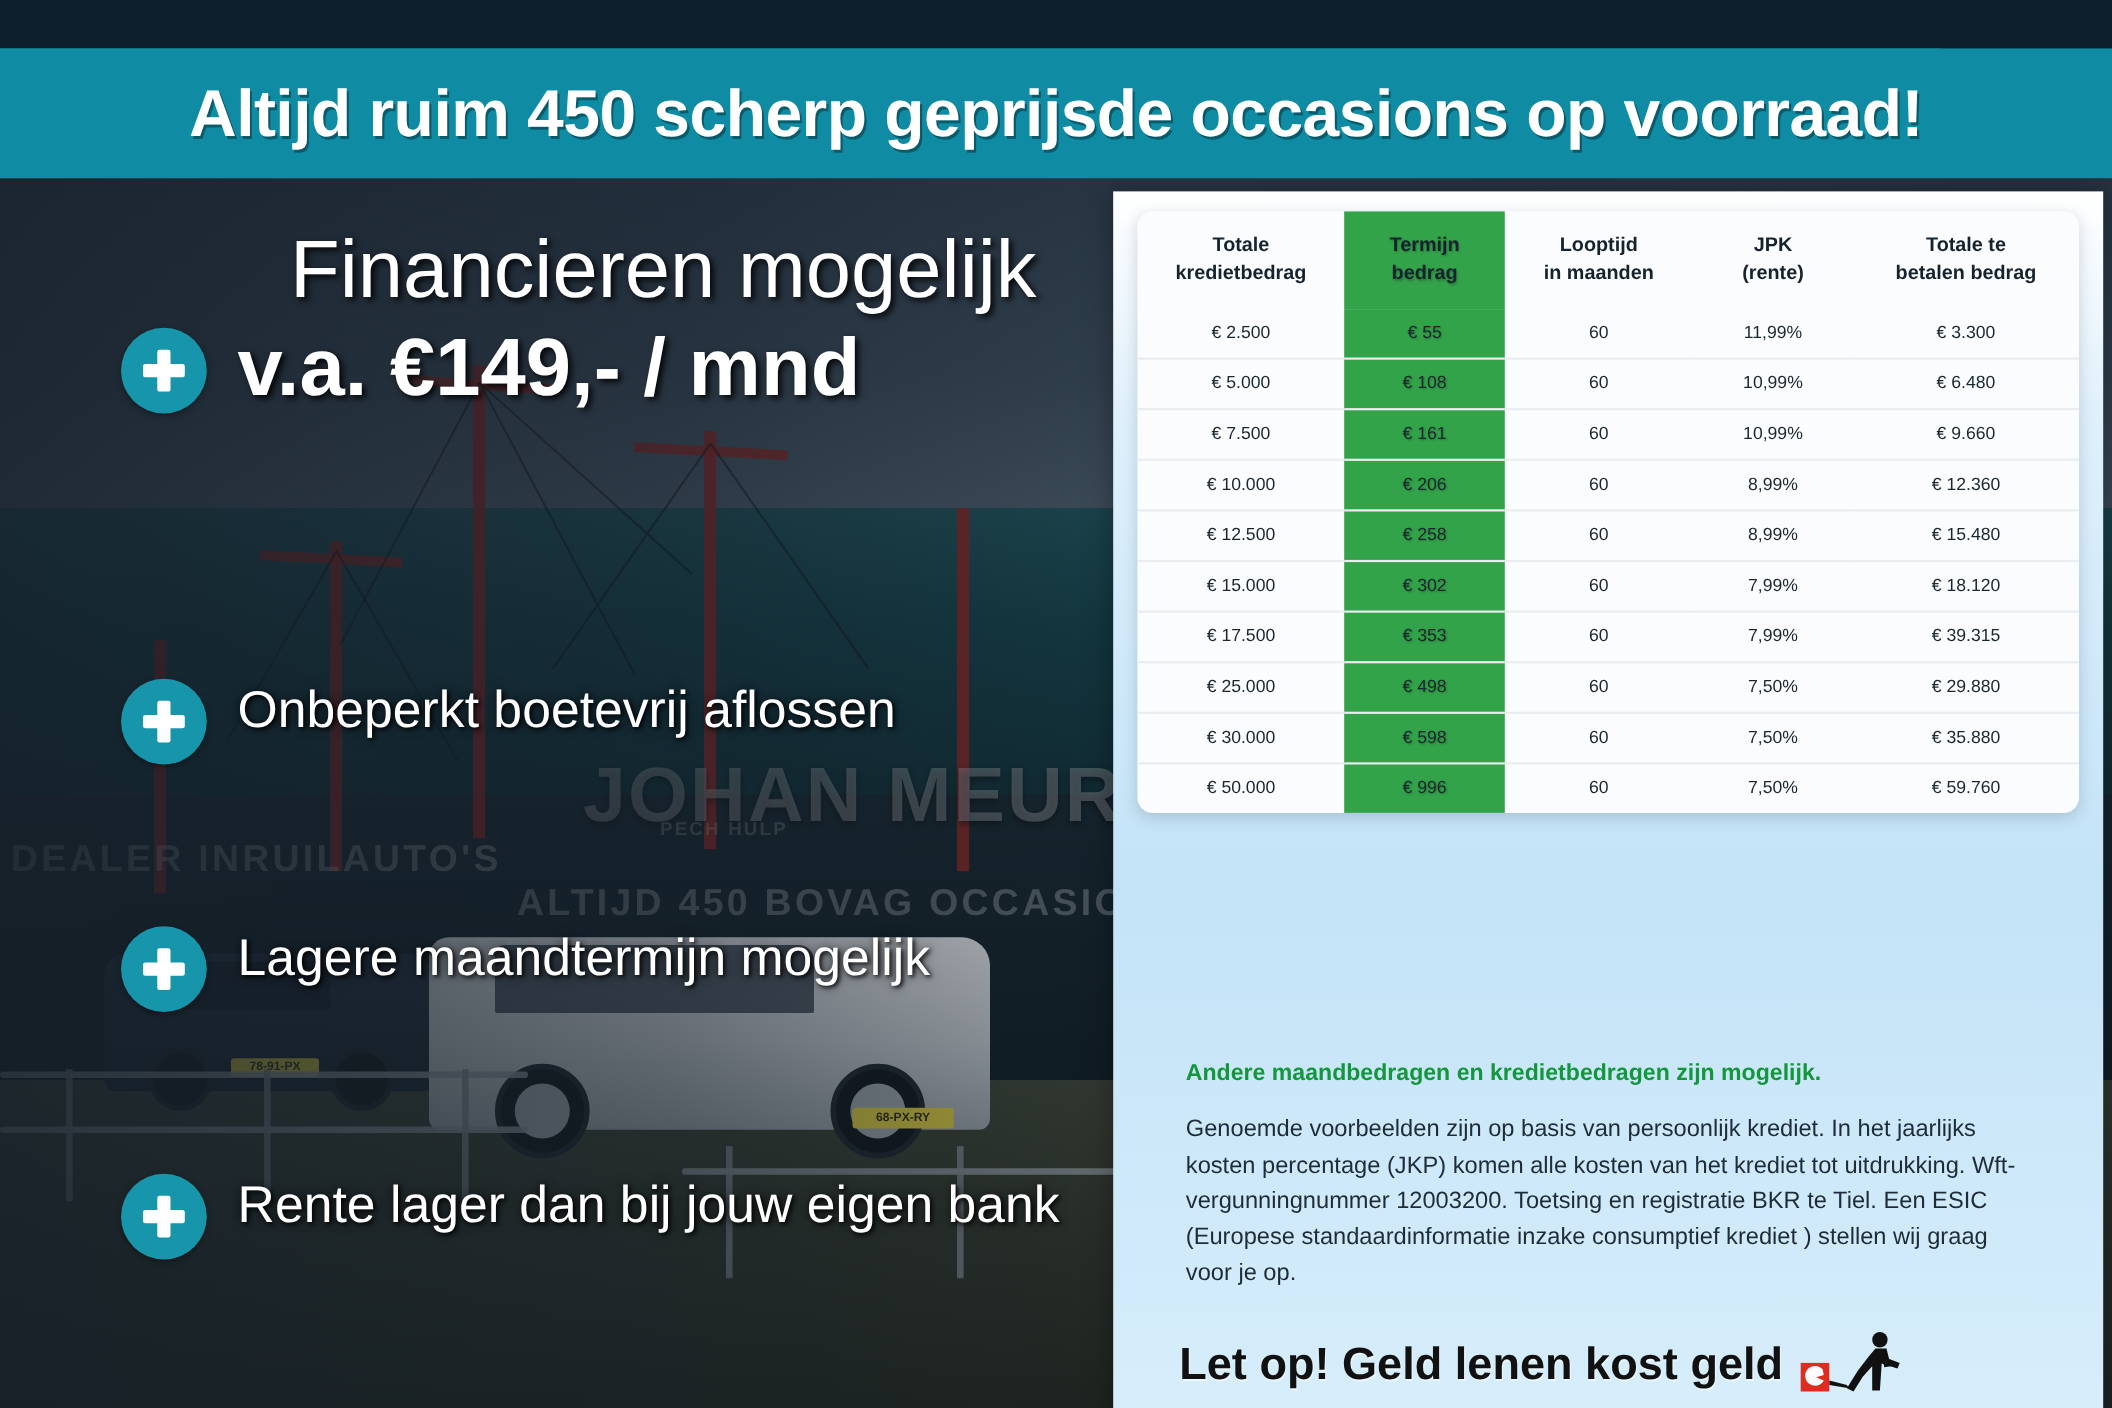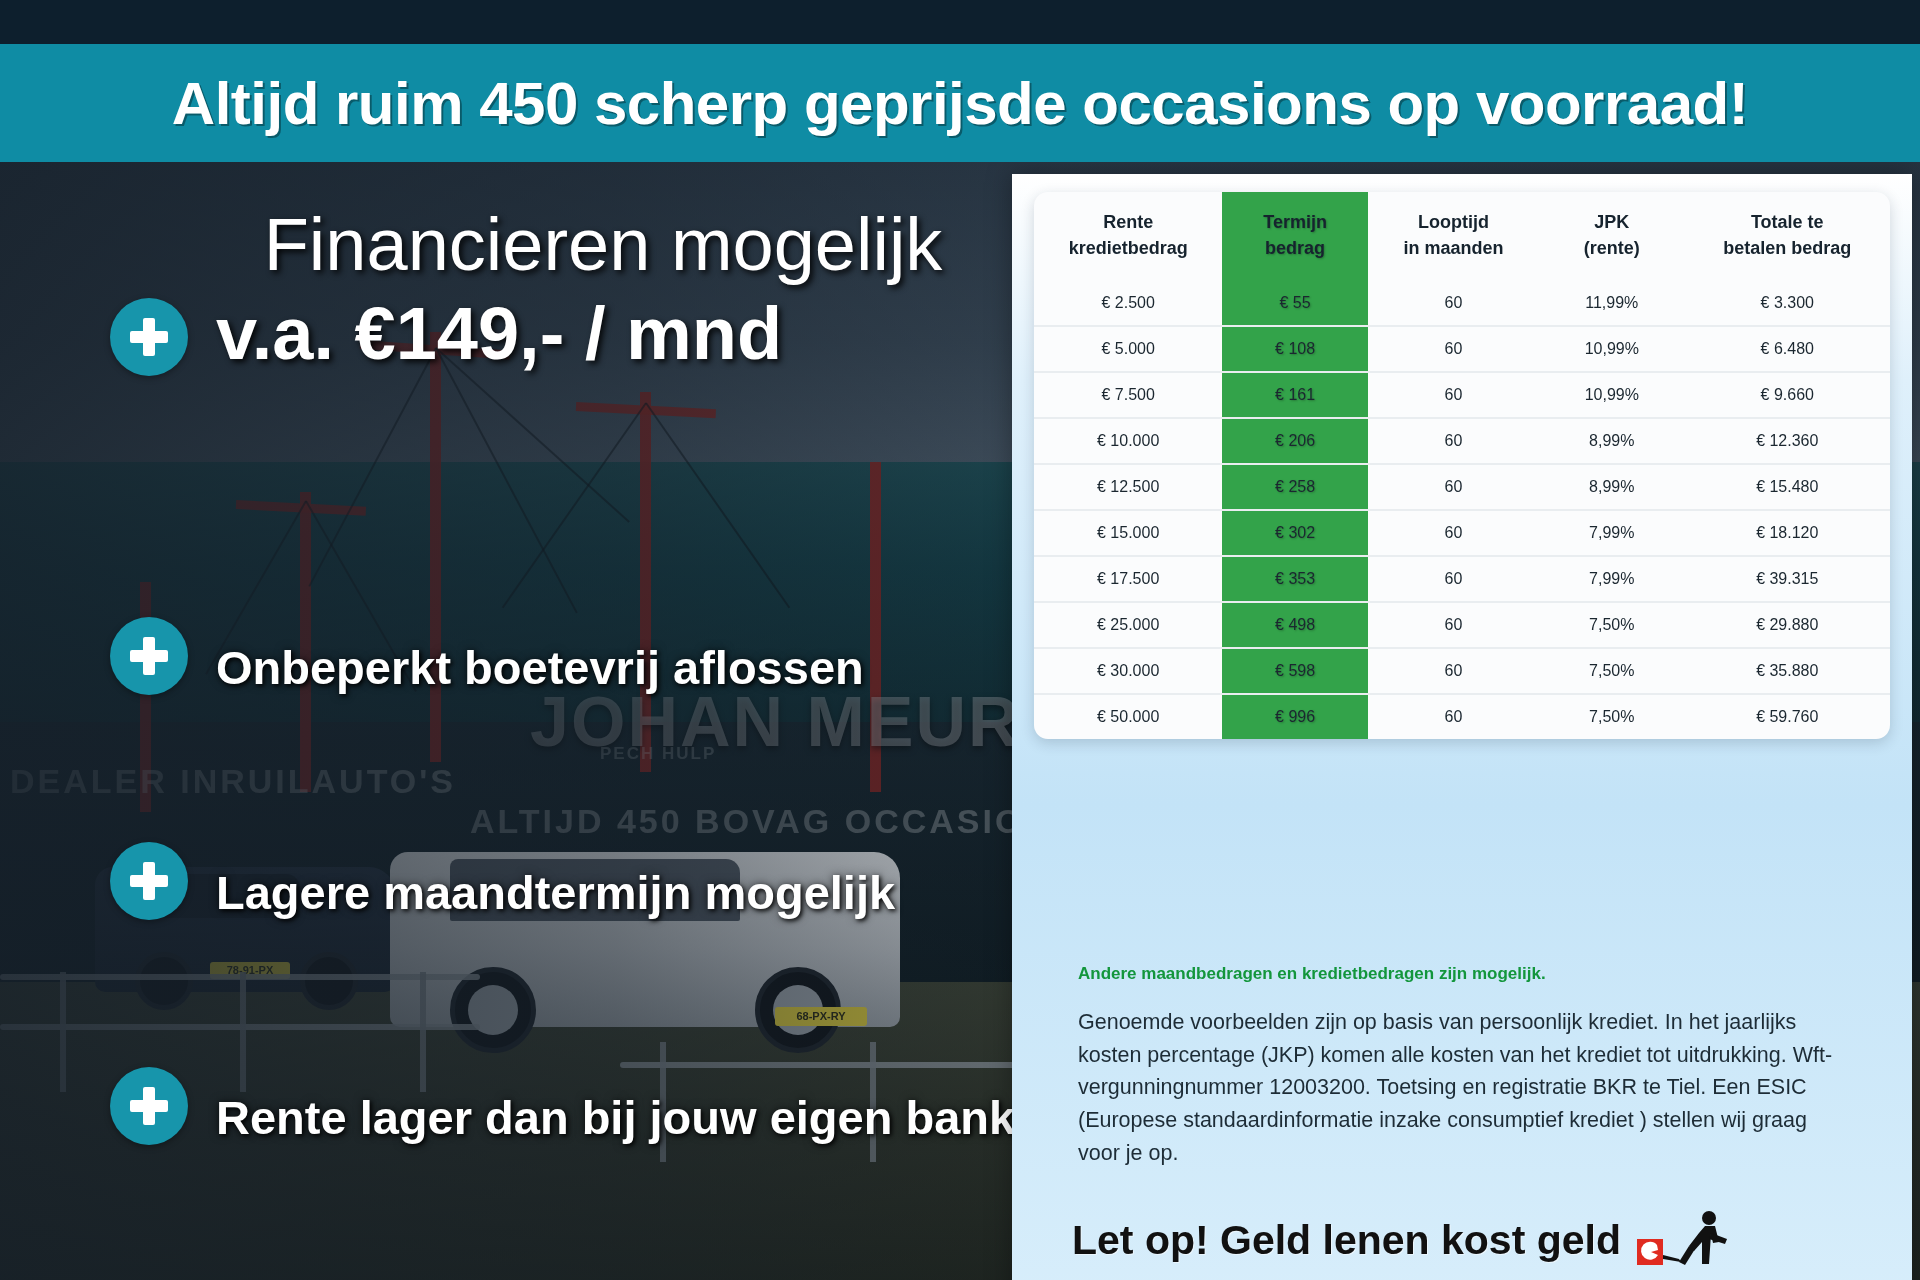--- a/index.html
+++ b/index.html
@@ -155,22 +155,21 @@
   
   .features {
     position: absolute;
     left: 0; top: 118px;
     width: 1020px; height: 1162px;
     z-index: 20;
   }
   .feat {
     position: absolute;
     display: flex;
-    align-items: flex-end;
-    font-weight: bold;
+    align-items: flex-start;
   }
   .plus-badge {
     width: 78px; height: 78px;
     border-radius: 50%;
     background: #1795ab;
     flex: 0 0 78px;
     position: relative;
     box-shadow: 0 2px 6px rgba(0,0,0,.35);
   }
   .plus-badge::before, .plus-badge::after {
@@ -279,21 +278,21 @@
   }
 
   
   .notes {
     position:absolute;
     left: 66px; top: 790px;
     width: 760px;
   }
   .notes-title {
     color: #13963c;
-    font-size: 17px;
+    font-size: 21px;
     font-weight: bold;
     margin-bottom: 22px;
     white-space: nowrap;
   }
   .notes-body {
     color: #1d2c36;
     font-size: 21.5px;
     line-height: 1.52;
   }
 
@@ -412,21 +411,21 @@
     </div>
   </div>
 
   <div class="right-panel">
 
     <div class="table-card">
       <table class="fin">
         <thead>
           <tr>
             <th class="col-amount">
-              <span>Rente</span><br>
+              <span>Totale</span><br>
               <span>kredietbedrag</span>
             </th>
             <th class="col-term">
               <span>Termijn</span><br>
               <span>bedrag</span>
             </th>
             <th class="col-months">
               <span>Looptijd</span><br>
               <span>in maanden</span>
             </th>

